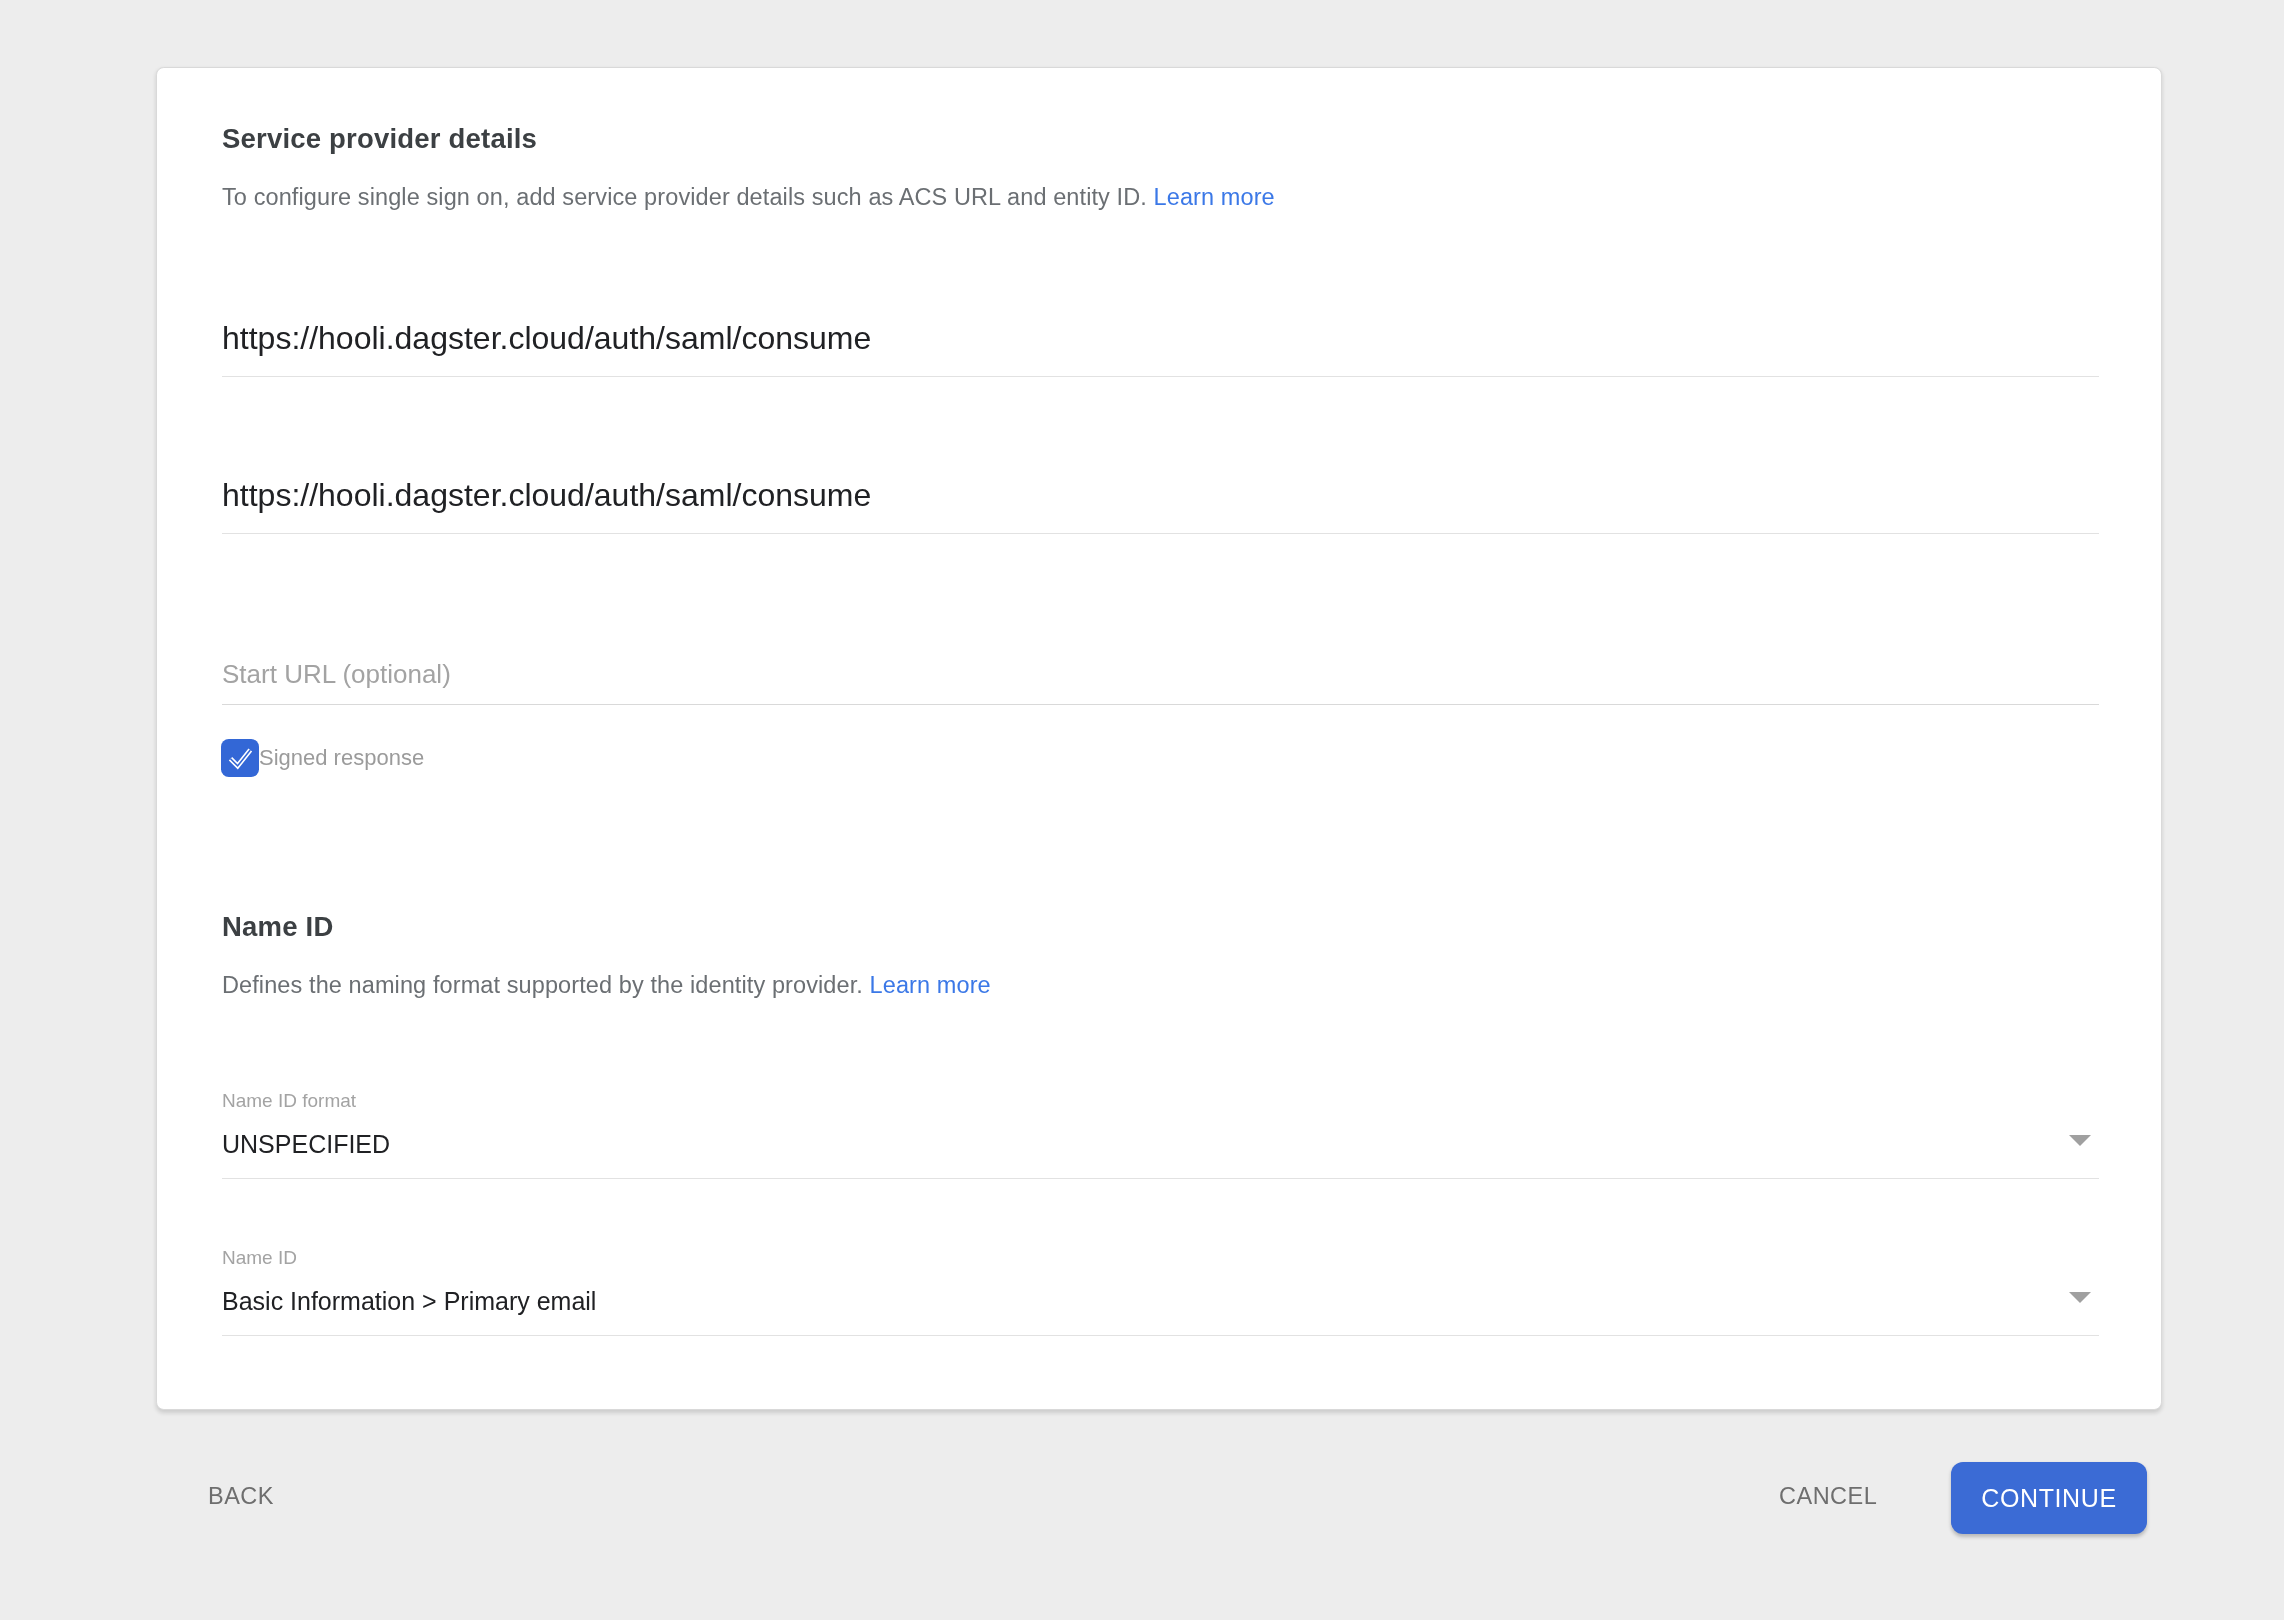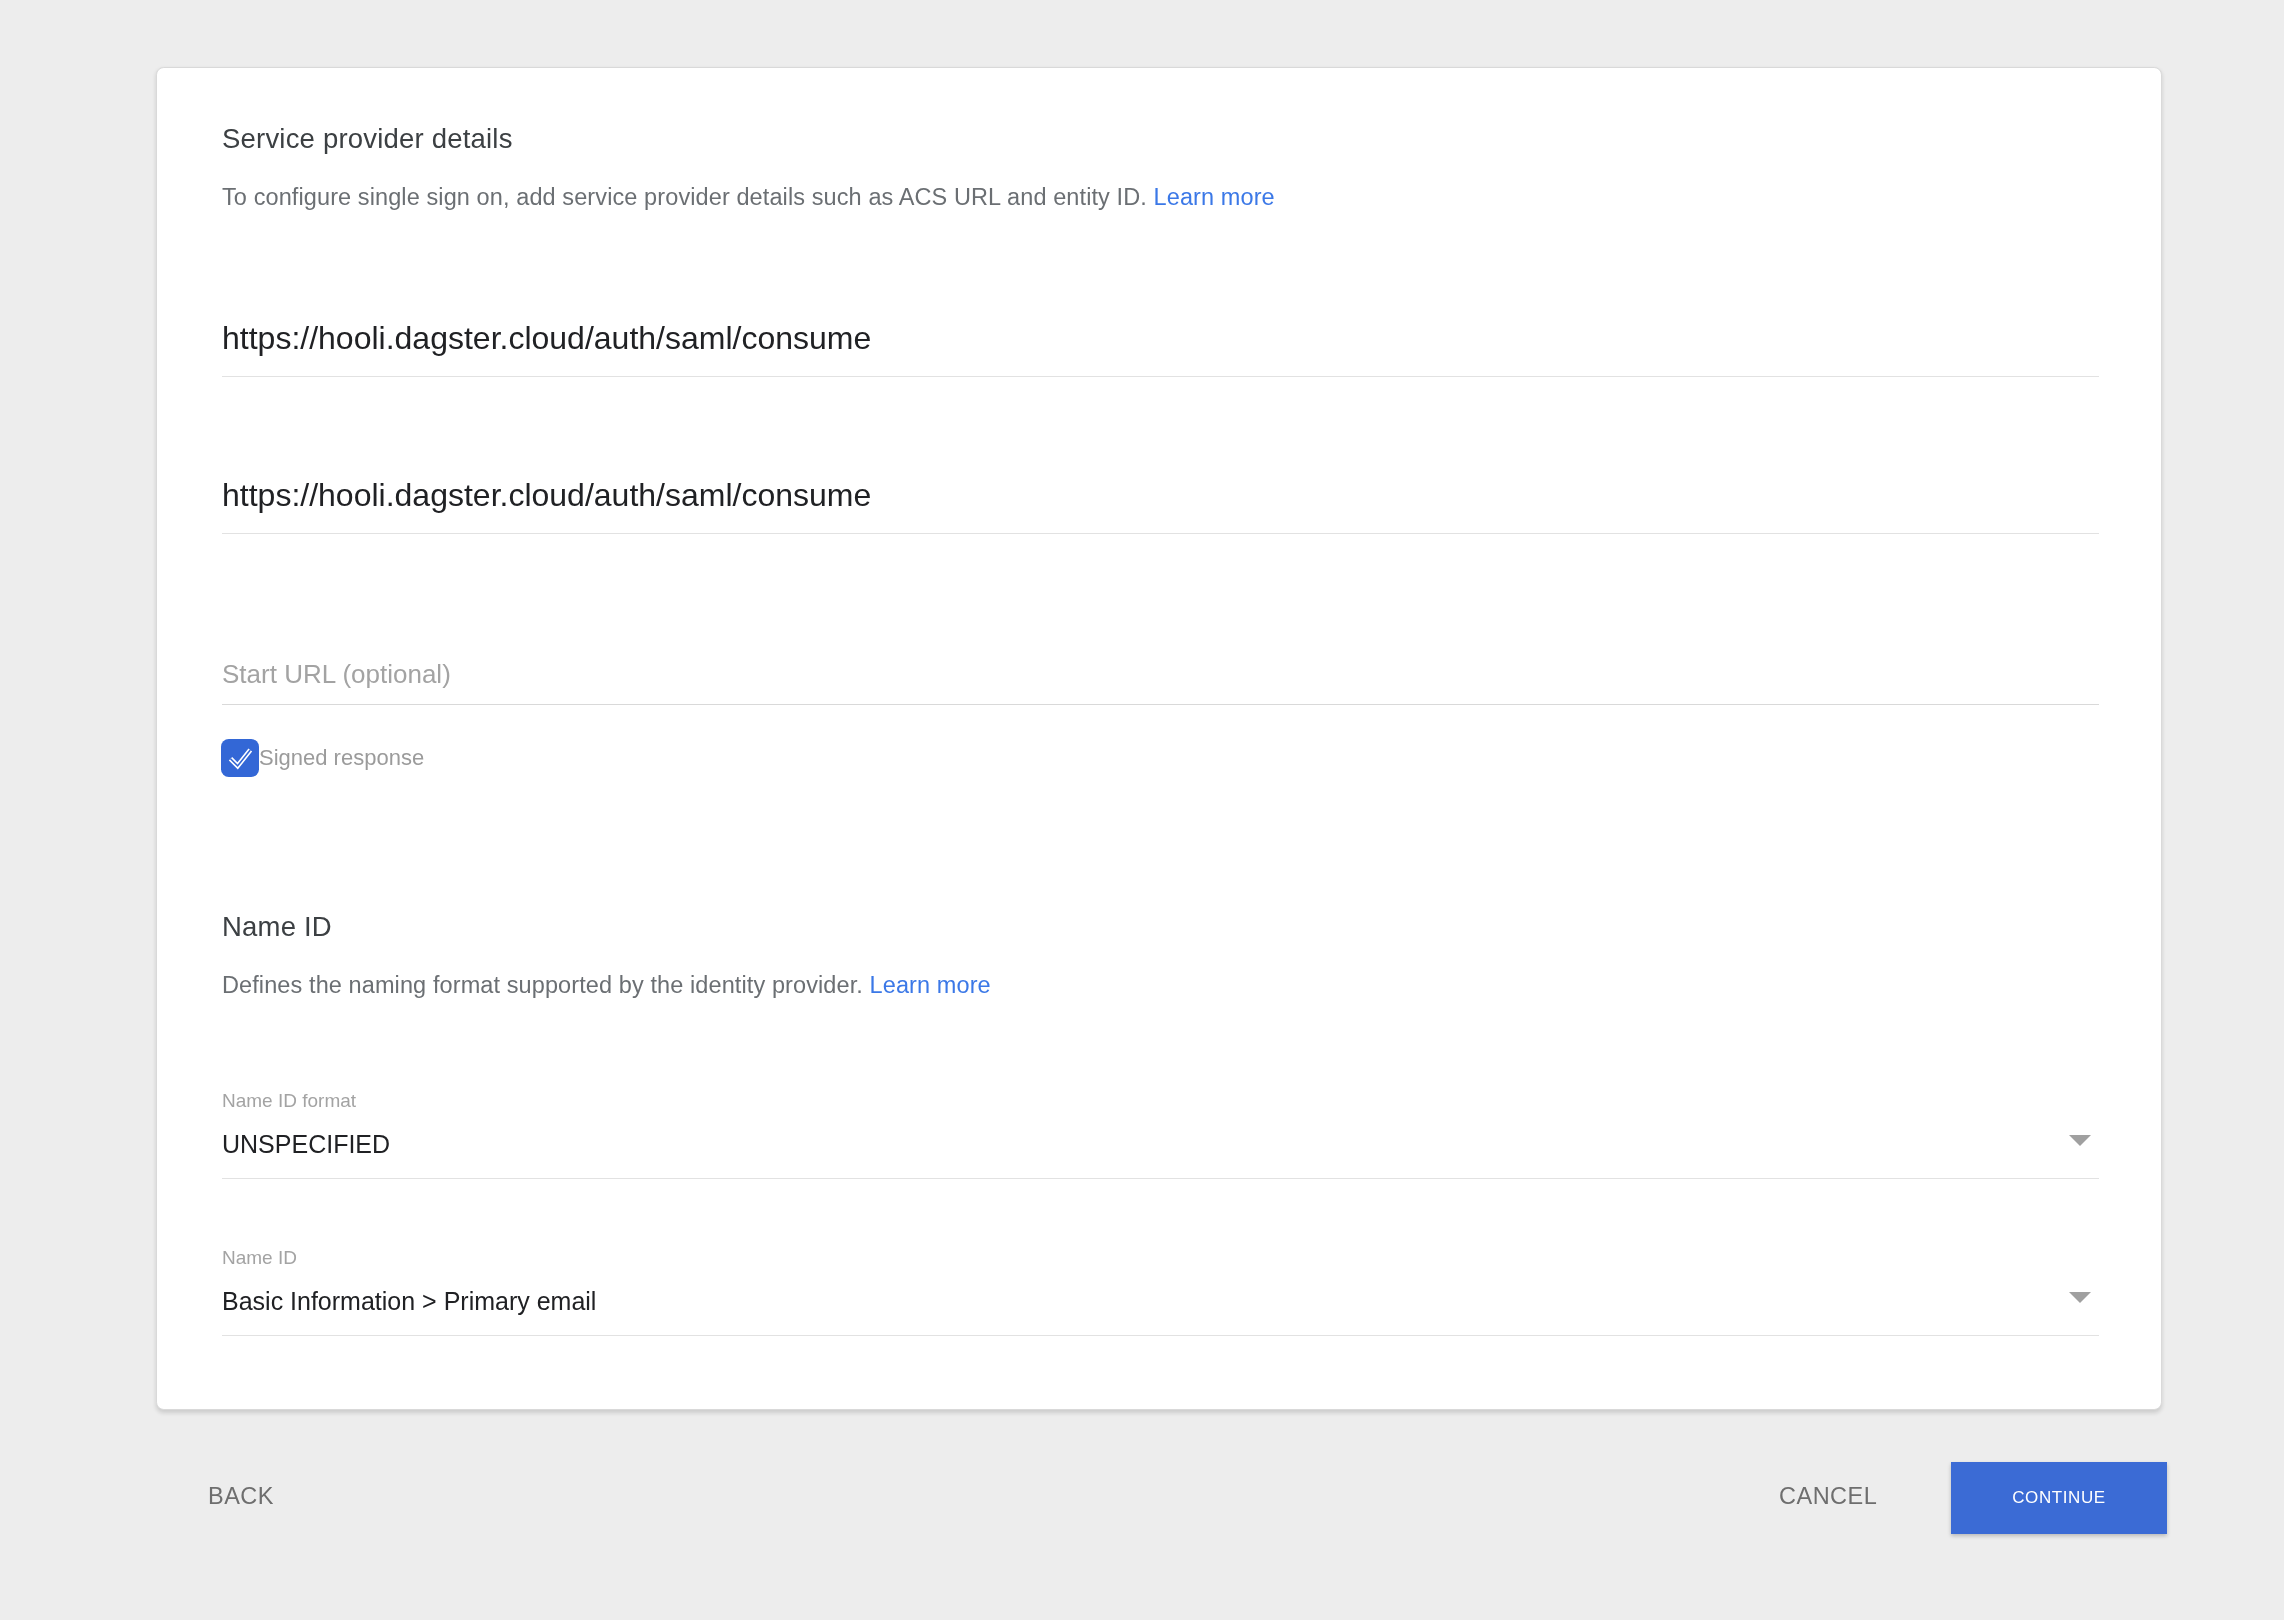--- a/index.html
+++ b/index.html
@@ -15,21 +15,21 @@
     position:absolute; left:156px; top:67px;
     width:2006px; height:1343px;
     background:#ffffff;
     border:0.8px solid #d9d9d9;
     border-radius:7.8px;
     box-shadow:0 2.4px 4.7px rgba(0,0,0,0.14);
   }
 
   .section-title {
     position:absolute; left:65px;
-    font-size:27.5px; font-weight:400; color:#3c4043;
+    font-size:27.5px; font-weight:700; color:#3c4043;
     letter-spacing:0.2px;
   }
   .section-desc {
     position:absolute; left:65px;
     font-size:23.5px; color:#6b6f73;
     letter-spacing:0.1px;
   }
   .link {
     color:#3b78e7; cursor:pointer; text-decoration:none;
   }
@@ -91,24 +91,24 @@
   .footer-btn-text {
     position:absolute;
     font-size:23.5px; font-weight:500; color:#6e6e6e;
     letter-spacing:0.5px; cursor:pointer;
     line-height:28px;
   }
   .btn-back { left:208px; top:1482px; }
   .btn-cancel { left:1779px; top:1482px; }
   .btn-continue {
     position:absolute; left:1951px; top:1462px;
-    width:216px; height:72px;
-    background:#3b6bd5; border:none; border-radius:0;
+    width:196px; height:72px;
+    background:#3b6bd5; border:none; border-radius:12px;
     color:#ffffff; font-family:inherit;
-    font-size:17px; font-weight:500; letter-spacing:0.6px;
+    font-size:25px; font-weight:500; letter-spacing:0.6px;
     cursor:pointer;
     box-shadow:0 2.4px 3.9px rgba(0,0,0,0.22);
   }
 </style>
 </head>
 <body>
 
 <div class="card">
 
   <div class="section-title" style="top:55px">Service provider details</div>

